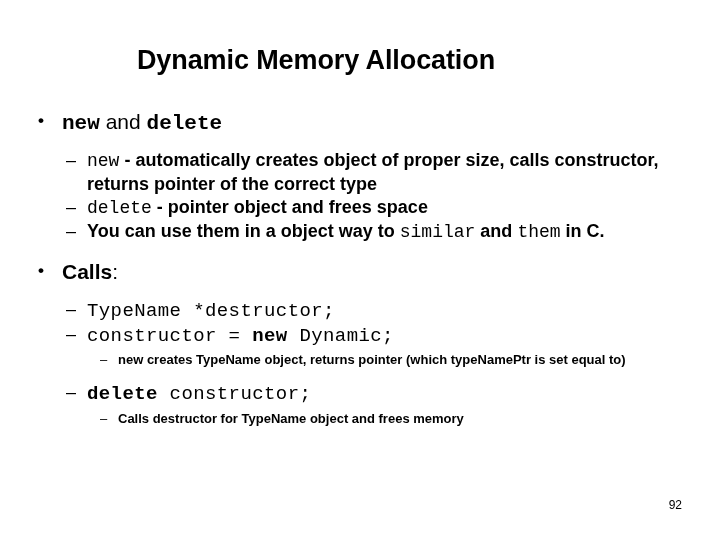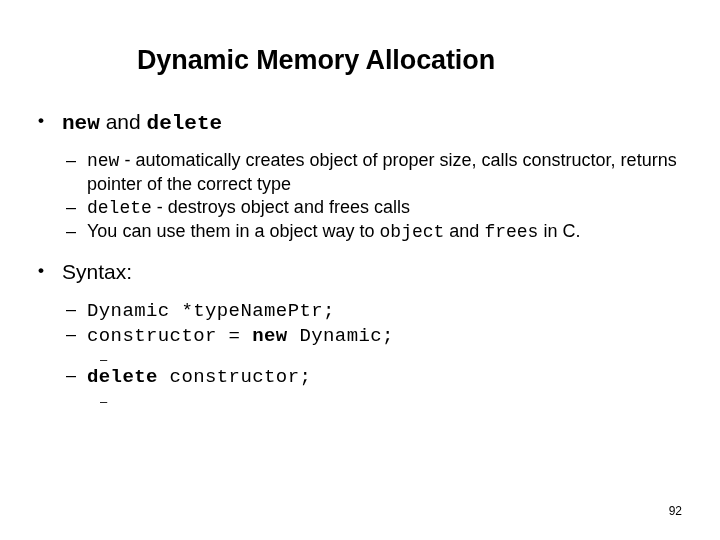--- a/index.html
+++ b/index.html
@@ -99,38 +99,38 @@
   .mono-b {
     font-family: "Liberation Mono", "DejaVu Sans Mono", monospace;
     font-weight: bold;
   }
   .sans {
     font-family: "Liberation Sans", sans-serif;
     font-weight: normal;
   }
   .sans-b {
     font-family: "Liberation Sans", sans-serif;
-    font-weight: normal;
+    font-weight: bold;
   }
 
   .gap-sm { height: 4px; }
   .gap-md { height: 12px; }
   .gap-lg { height: 14px; }
 
   
   .code2 {
     font-size: 19px;
     letter-spacing: 0.4px;
   }
 
   
   .page-number {
     position: absolute;
     right: 38px;
-    bottom: 22px;
+    bottom: 28px;
     font-size: 12px;
     color: #000000;
   }
 </style>
 </head>
 <body>
 
 <div class="slide">
 
   <div class="slide-title">Dynamic Memory Allocation</div>
@@ -144,63 +144,65 @@
 
     <div class="gap-md"></div>
 
     <div class="l2">
       <span class="marker">–</span>
       <span class="mono">new</span><span class="sans-b"> - automatically creates object of proper size, calls constructor, returns pointer of the correct type</span>
     </div>
 
     <div class="l2">
       <span class="marker">–</span>
-      <span class="mono">delete</span><span class="sans-b"> - destroys object and frees calls</span>
+      <span class="mono">delete</span><span class="sans-b"> - pointer object and frees space</span>
     </div>
 
     <div class="l2">
       <span class="marker">–</span>
-      <span class="sans-b">You can use them in a object way to </span><span class="mono">object</span><span class="sans-b"> and </span><span class="mono">frees</span><span class="sans-b"> in C.</span>
+      <span class="sans-b">You can use them in a object way to </span><span class="mono">similar</span><span class="sans-b"> and </span><span class="mono">them</span><span class="sans-b"> in C.</span>
     </div>
 
     <div class="gap-lg"></div>
 
     <div class="l1">
       <span class="marker">•</span>
-      <span class="sans-b">Syntax</span><span class="sans">:</span>
+      <span class="sans-b">Calls</span><span class="sans">:</span>
     </div>
 
     <div class="gap-md"></div>
 
     <div class="l2 code2">
       <span class="marker">–</span>
-      <span class="mono">Dynamic *typeNamePtr;</span>
+      <span class="mono">TypeName *destructor;</span>
     </div>
 
     <div class="l2 code2">
       <span class="marker">–</span>
       <span class="mono">constructor = </span><span class="mono-b">new</span><span class="mono"> Dynamic;</span>
     </div>
 
     <div class="gap-sm"></div>
 
     <div class="l3">
       <span class="marker">–</span>
+      <span class="sans-b">new creates TypeName object, returns pointer (which typeNamePtr is set equal to)</span>
     </div>
 
     <div class="gap-md"></div>
 
     <div class="l2 code2">
       <span class="marker">–</span>
       <span class="mono-b">delete</span><span class="mono"> constructor;</span>
     </div>
 
     <div class="gap-sm"></div>
 
     <div class="l3">
       <span class="marker">–</span>
+      <span class="sans-b">Calls destructor for TypeName object and frees memory</span>
     </div>
 
   </div>
 
   <div class="page-number">92</div>
 
 </div>
 
 </body></html>

